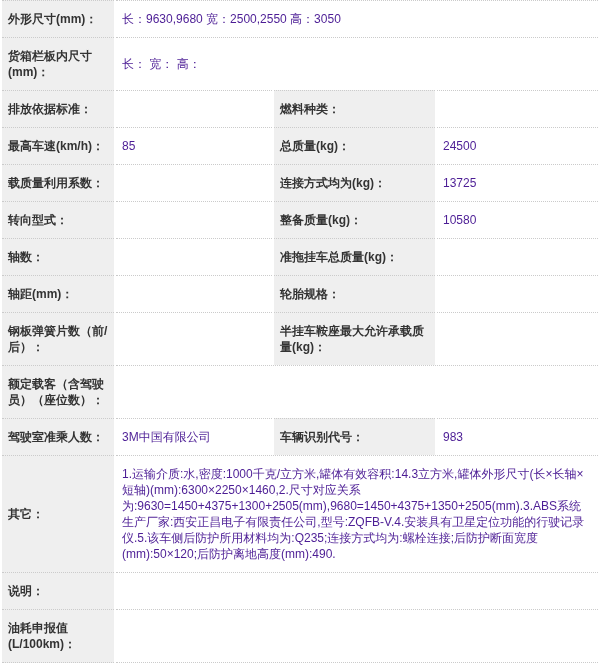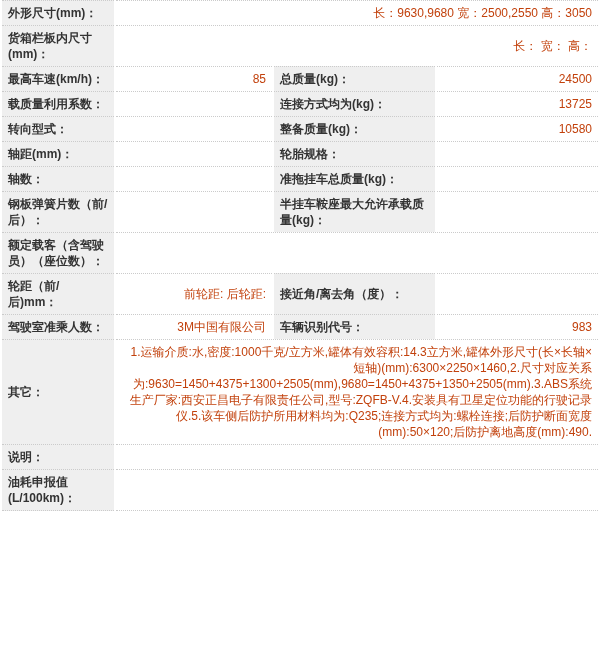--- a/index.html
+++ b/index.html
@@ -10,29 +10,29 @@
     font-family: "Liberation Sans", "DejaVu Sans", sans-serif;
     font-size: 12px;
     color: #333333;
   }
   .page { width: 600px; height: 664px; background: #ffffff; }
 
   
   table.spec { width: 600px; border-collapse: separate; border-spacing: 2px 0; table-layout: fixed; }
   table.spec td {
     border-top: 1px dotted #cbcbcb;
-    padding: 4px 6px;
+    padding: 10px 6px;
     line-height: 16px;
     vertical-align: middle;
     word-break: break-word;
     overflow-wrap: break-word;
   }
   table.spec tr:last-child td { border-bottom: 1px dotted #cbcbcb; }
   td.lbl { background: #efefef; font-weight: bold; color: #333; }
-  td.val { background: #ffffff; color: #c2410c; text-align: right; }
+  td.val { background: #ffffff; color: #4c1d95; }
 </style>
 </head>
 <body>
 
 <div class="page">
 
   <table class="spec">
     <colgroup>
       <col style="width:112px">
       <col style="width:156px">
@@ -42,64 +42,64 @@
     <tbody>
         <tr>
           <td class="lbl">外形尺寸(mm)：</td>
           <td class="val" colspan="3">长：9630,9680 宽：2500,2550 高：3050</td>
         </tr>
         <tr>
           <td class="lbl">货箱栏板内尺寸(mm)：</td>
           <td class="val" colspan="3">长： 宽： 高：</td>
         </tr>
         <tr>
+          <td class="lbl">排放依据标准：</td>
+          <td class="val"></td>
+          <td class="lbl">燃料种类：</td>
+          <td class="val"></td>
+        </tr>
+        <tr>
           <td class="lbl">最高车速(km/h)：</td>
           <td class="val">85</td>
           <td class="lbl">总质量(kg)：</td>
           <td class="val">24500</td>
         </tr>
         <tr>
           <td class="lbl">载质量利用系数：</td>
           <td class="val"></td>
           <td class="lbl">连接方式均为(kg)：</td>
           <td class="val">13725</td>
         </tr>
         <tr>
           <td class="lbl">转向型式：</td>
           <td class="val"></td>
           <td class="lbl">整备质量(kg)：</td>
           <td class="val">10580</td>
         </tr>
         <tr>
+          <td class="lbl">轴数：</td>
+          <td class="val"></td>
+          <td class="lbl">准拖挂车总质量(kg)：</td>
+          <td class="val"></td>
+        </tr>
+        <tr>
           <td class="lbl">轴距(mm)：</td>
           <td class="val"></td>
           <td class="lbl">轮胎规格：</td>
-          <td class="val"></td>
-        </tr>
-        <tr>
-          <td class="lbl">轴数：</td>
-          <td class="val"></td>
-          <td class="lbl">准拖挂车总质量(kg)：</td>
           <td class="val"></td>
         </tr>
         <tr>
           <td class="lbl">钢板弹簧片数（前/后）：</td>
           <td class="val"></td>
           <td class="lbl">半挂车鞍座最大允许承载质量(kg)：</td>
           <td class="val"></td>
         </tr>
         <tr>
           <td class="lbl">额定载客（含驾驶员）（座位数）：</td>
           <td class="val" colspan="3"></td>
-        </tr>
-        <tr>
-          <td class="lbl">轮距（前/后)mm：</td>
-          <td class="val">前轮距: 后轮距:</td>
-          <td class="lbl">接近角/离去角（度）：</td>
-          <td class="val"></td>
         </tr>
         <tr>
           <td class="lbl">驾驶室准乘人数：</td>
           <td class="val">3M中国有限公司</td>
           <td class="lbl">车辆识别代号：</td>
           <td class="val">983</td>
         </tr>
         <tr>
           <td class="lbl">其它：</td>
           <td class="val" colspan="3">1.运输介质:水,密度:1000千克/立方米,罐体有效容积:14.3立方米,罐体外形尺寸(长×长轴×短轴)(mm):6300×2250×1460,2.尺寸对应关系为:9630=1450+4375+1300+2505(mm),9680=1450+4375+1350+2505(mm).3.ABS系统生产厂家:西安正昌电子有限责任公司,型号:ZQFB-V.4.安装具有卫星定位功能的行驶记录仪.5.该车侧后防护所用材料均为:Q235;连接方式均为:螺栓连接;后防护断面宽度(mm):50×120;后防护离地高度(mm):490.</td>

